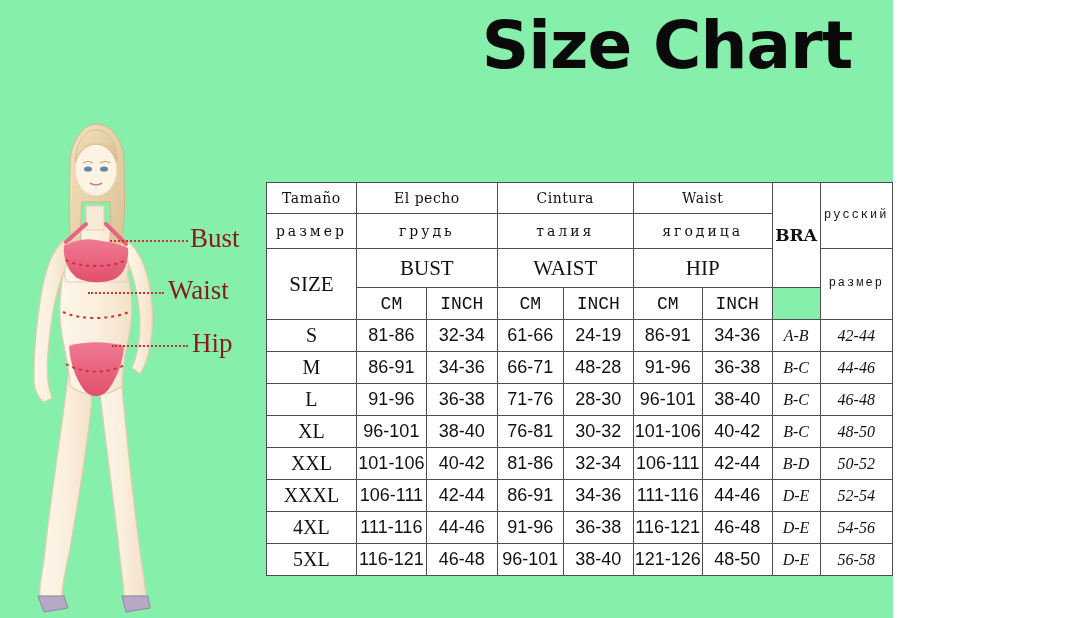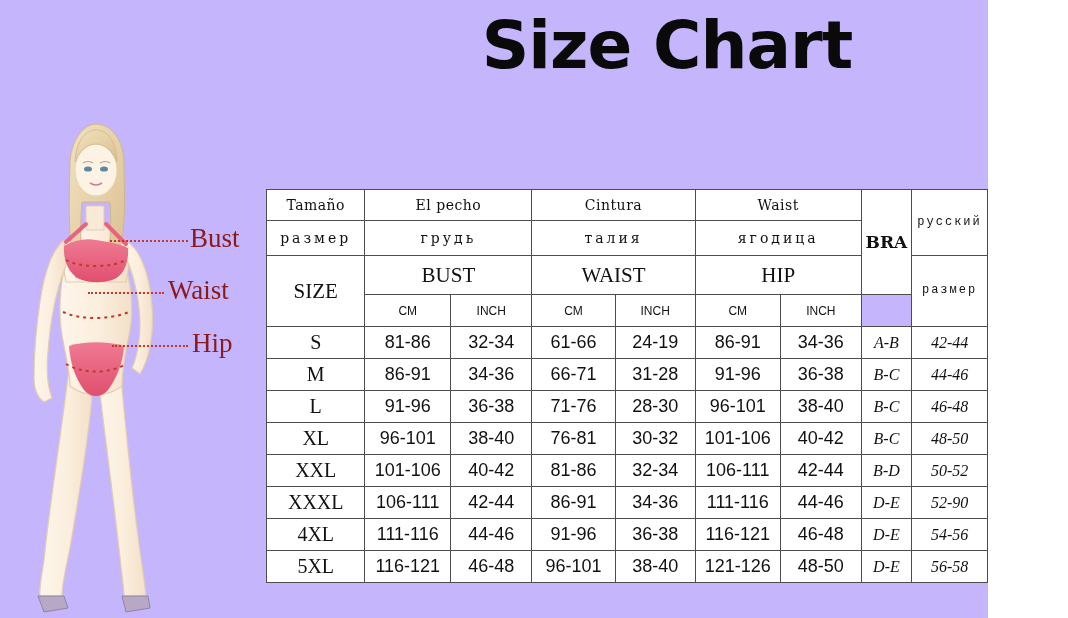--- a/index.html
+++ b/index.html
@@ -5,23 +5,23 @@
   html, body {
     margin: 0;
     padding: 0;
     background: #ffffff;
   }
   body {
     font-family: "Liberation Serif", serif;
   }
   .page {
     position: relative;
-    width: 988px;
+    width: 893px;
     height: 618px;
-    background: #c4b5fd;
+    background: #86efac;
     overflow: hidden;
   }
   
   .title {
     position: absolute;
     left: 266px;
     top: 10px;
     width: 802px;
     text-align: center;
     font-family: "DejaVu Sans", sans-serif;
@@ -66,21 +66,20 @@
   }
   .leader-bust { left: -40px; top: 130px; width: 78px; }
   .leader-waist { left: -62px; top: 182px; width: 76px; }
   .leader-hip { left: -38px; top: 235px; width: 76px; }
 
   
   .table-wrap {
     position: absolute;
     left: 266px;
     top: 182px;
-    margin-top: 7px;
   }
   table.size-chart {
     border-collapse: collapse;
     font-family: "Liberation Serif", serif;
     color: #111;
   }
   table.size-chart td {
     border: 1px solid #4d4d4d;
     text-align: center;
     vertical-align: middle;
@@ -116,22 +115,22 @@
     font-family: Liberation Mono, monospace;
     font-size: 12px;
     letter-spacing: 2px;
     line-height: 1.15;
   }
   .en {
     font-family: "Liberation Serif", serif;
     font-size: 21px;
   }
   .en-sm {
-    font-family: Liberation Sans, sans-serif;
-    font-size: 12px;
+    font-family: Liberation Mono, monospace;
+    font-size: 18px;
   }
   .bra {
     font-family: "DejaVu Serif", serif;
     font-size: 17px;
     font-weight: bold;
   }
   .cell-val {
     font-family: Liberation Sans, sans-serif;
     font-size: 18px;
   }
@@ -268,21 +267,21 @@
           <td class="cell-val">86-91</td>
           <td class="cell-val">34-36</td>
           <td class="cell-small">A-B</td>
           <td class="cell-small">42-44</td>
         </tr>
         <tr class="r-data">
           <td class="cell-size">M</td>
           <td class="cell-val">86-91</td>
           <td class="cell-val">34-36</td>
           <td class="cell-val">66-71</td>
-          <td class="cell-val">31-28</td>
+          <td class="cell-val">48-28</td>
           <td class="cell-val">91-96</td>
           <td class="cell-val">36-38</td>
           <td class="cell-small">B-C</td>
           <td class="cell-small">44-46</td>
         </tr>
         <tr class="r-data">
           <td class="cell-size">L</td>
           <td class="cell-val">91-96</td>
           <td class="cell-val">36-38</td>
           <td class="cell-val">71-76</td>
@@ -316,21 +315,21 @@
         </tr>
         <tr class="r-data">
           <td class="cell-size">XXXL</td>
           <td class="cell-val">106-111</td>
           <td class="cell-val">42-44</td>
           <td class="cell-val">86-91</td>
           <td class="cell-val">34-36</td>
           <td class="cell-val">111-116</td>
           <td class="cell-val">44-46</td>
           <td class="cell-small">D-E</td>
-          <td class="cell-small">52-90</td>
+          <td class="cell-small">52-54</td>
         </tr>
         <tr class="r-data">
           <td class="cell-size">4XL</td>
           <td class="cell-val">111-116</td>
           <td class="cell-val">44-46</td>
           <td class="cell-val">91-96</td>
           <td class="cell-val">36-38</td>
           <td class="cell-val">116-121</td>
           <td class="cell-val">46-48</td>
           <td class="cell-small">D-E</td>

